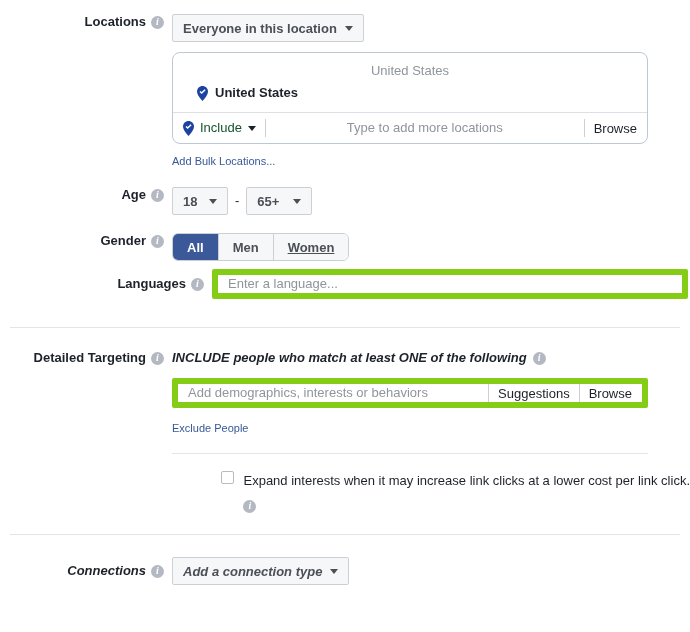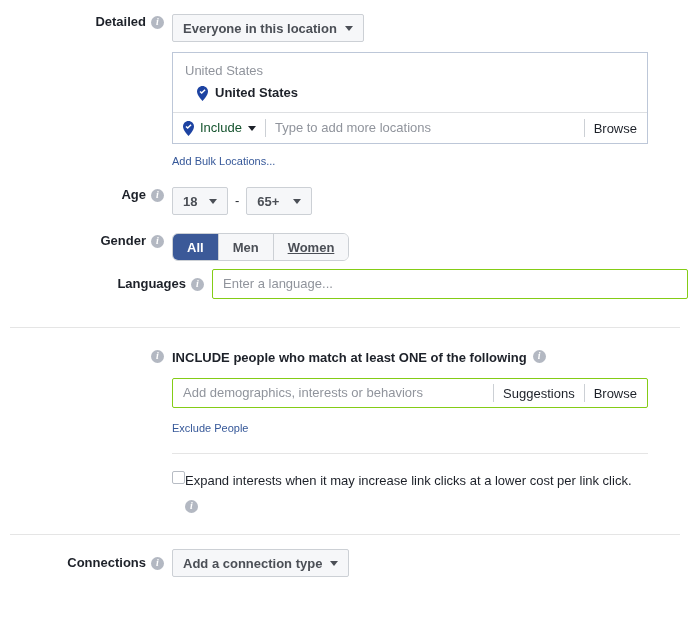--- a/index.html
+++ b/index.html
@@ -102,24 +102,25 @@
     display: inline-block;
     flex: 0 0 auto;
   }
   .caret-dark {
     border-top-color: #1d2129;
   }
 
   
   .loc-panel {
     border: 1px solid #bdc7d8;
-    border-radius: 0;
+    border-radius: 8px;
     background: #ffffff;
     width: 476px;
     box-sizing: border-box;
+    text-align: center;
   }
   .loc-upper {
     padding: 9px 12px 10px 12px;
   }
   .loc-group-title {
     font-size: 13px;
     color: #90949c;
     line-height: 18px;
     margin-bottom: 4px;
   }
@@ -219,21 +220,21 @@
     box-sizing: border-box;
   }
   .seg:last-child { border-right: none; text-decoration: underline; }
   .seg.active {
     background: #3b5998;
     color: #ffffff;
   }
 
   
   .text-input {
-    border: 1px solid #84cc16;
+    border: 6px solid #84cc16;
     border-radius: 2px;
     background: #ffffff;
     height: 30px;
     width: 476px;
     box-sizing: border-box;
     display: flex;
     align-items: center;
     padding: 0 10px;
     cursor: text;
   }
@@ -256,57 +257,60 @@
   }
   .divider-inner {
     height: 1px;
     background: #e5e5e5;
     width: 476px;
   }
 
   
   .dt-title {
     display: flex;
-    align-items: flex-start;
+    align-items: center;
     gap: 6px;
     font-size: 13px;
     font-weight: bold;
     color: #1d2129;
     line-height: 16px;
+    font-style: italic;
   }
 
   
   .checkbox {
     width: 13px;
     height: 13px;
     border: 1px solid #b7bcc4;
     border-radius: 2px;
     background: #ffffff;
     flex: 0 0 auto;
     box-sizing: border-box;
     cursor: pointer;
   }
   .check-row {
     display: flex;
     align-items: flex-start;
+    gap: 9px;
+    justify-content: flex-end;
   }
   .check-label {
     font-size: 13px;
     color: #1d2129;
     line-height: 16px;
   }
 </style>
 </head>
 <body>
 
 <div class="form">
 
   <div class="row" style="margin-top:14px;">
     <div class="label-col">
-      <span class="label-text">Detailed</span>
+      <span class="label-text">Locations</span>
       <span class="info-icon"></span>
     </div>
     <div class="field-col">
       <div class="btn">
         <span>Everyone in this location</span>
         <span class="caret"></span>
       </div>
 
       <div class="loc-panel" style="margin-top:10px;">
         <div class="loc-upper">
@@ -384,20 +388,21 @@
       <div class="text-input">
         <span class="ph">Enter a language...</span>
       </div>
     </div>
   </div>
 
   <div class="divider" style="margin-top:28px;"></div>
 
   <div class="row" style="margin-top:22px;">
     <div class="label-col">
+      <span class="label-text">Detailed Targeting</span>
       <span class="info-icon"></span>
     </div>
     <div class="field-col">
       <div class="dt-title">
         <span>INCLUDE people who match at least ONE of the following</span>
         <span class="info-icon"></span>
       </div>
 
       <div class="text-input" style="margin-top:12px;">
         <span class="ph">Add demographics, interests or behaviors</span>
@@ -418,21 +423,21 @@
           <span style="display:block;margin-top:6px;">
             <span class="info-icon"></span>
           </span>
         </span>
       </div>
     </div>
   </div>
 
   <div class="divider" style="margin-top:21px;"></div>
 
-  <div class="row" style="margin-top:14px;">
+  <div class="row" style="margin-top:22px;font-style:italic;">
     <div class="label-col" style="height:28px;">
       <span class="label-text">Connections</span>
       <span class="info-icon"></span>
     </div>
     <div class="field-col">
       <div class="btn">
         <span>Add a connection type</span>
         <span class="caret"></span>
       </div>
     </div>

